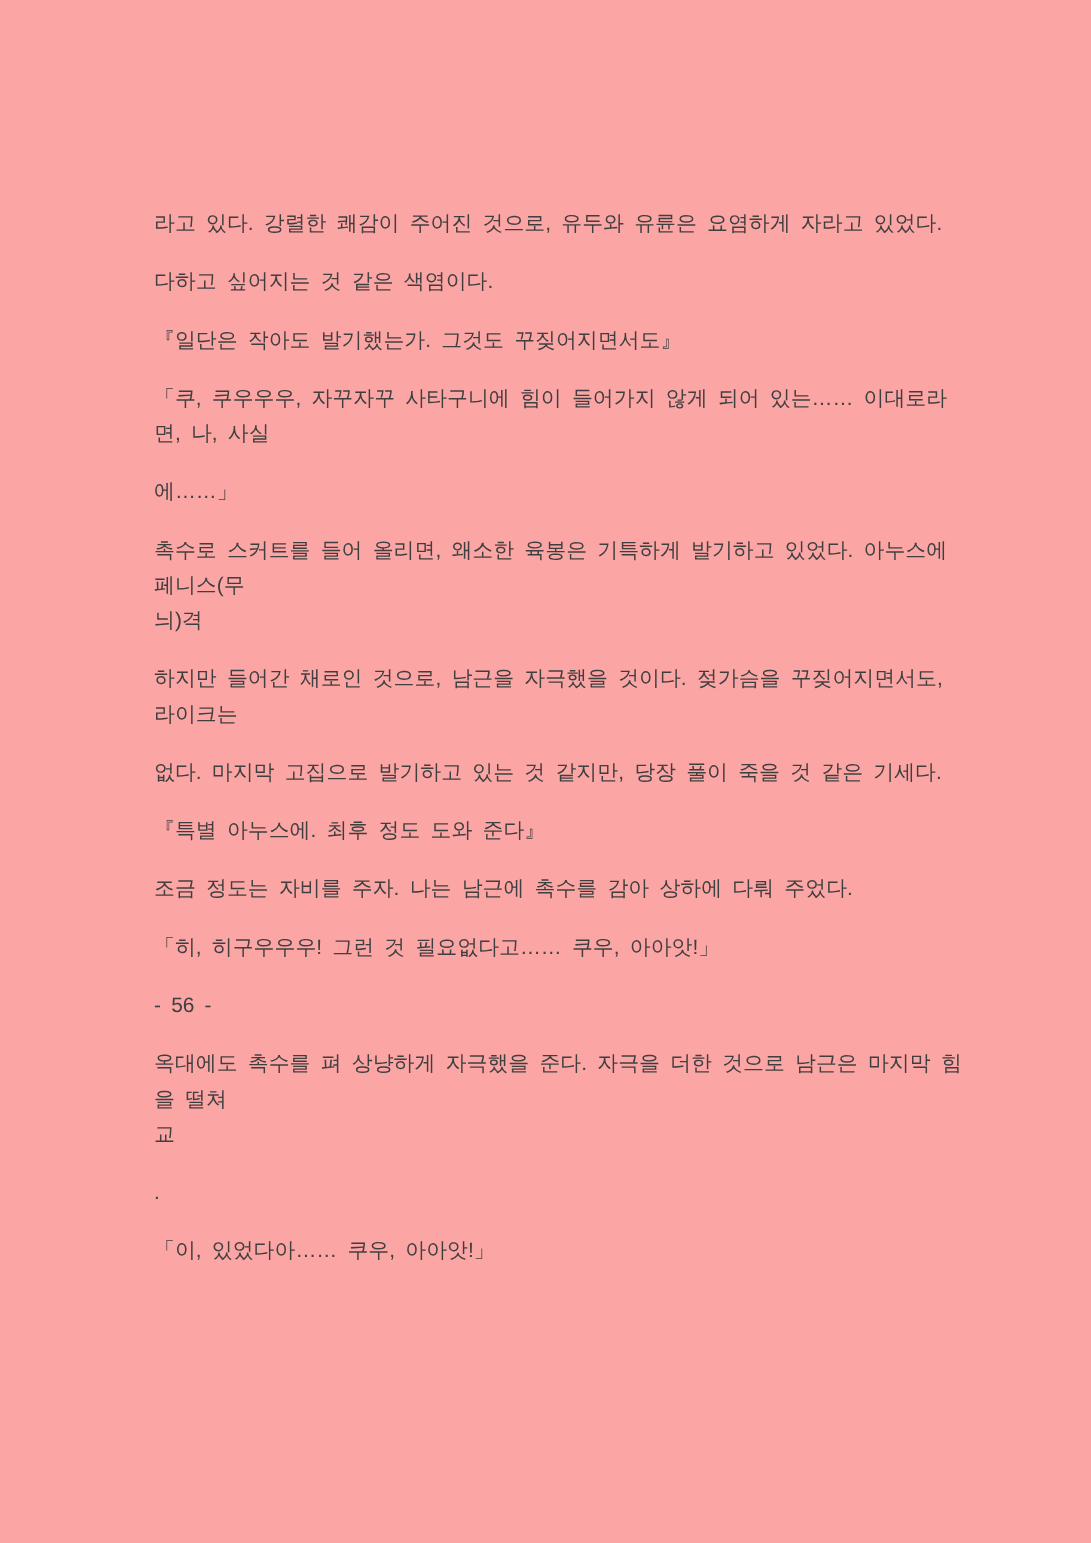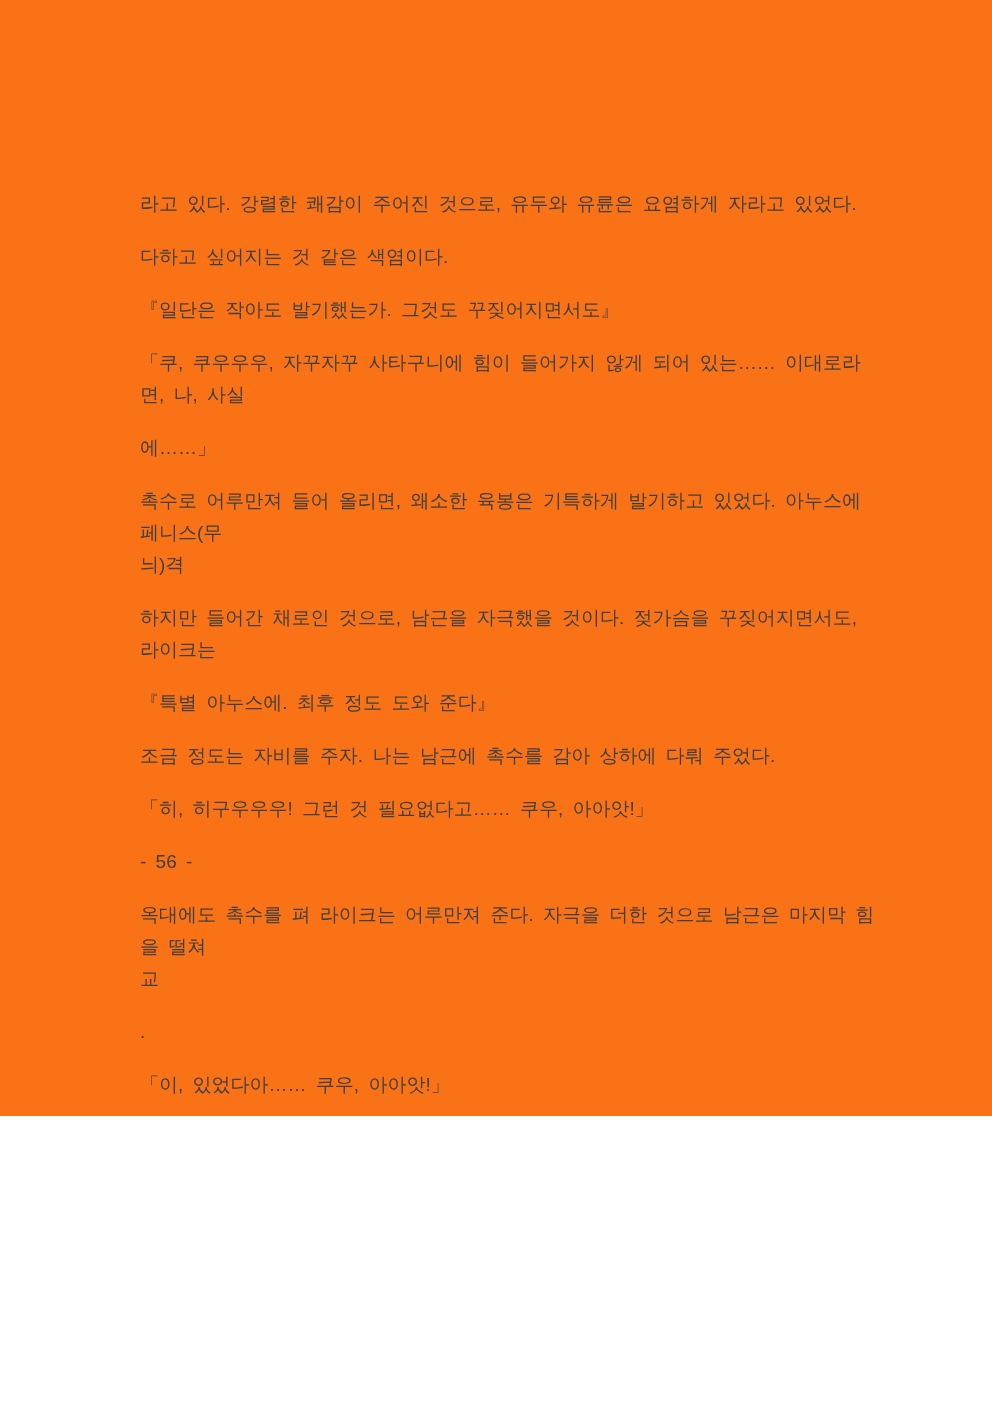--- a/index.html
+++ b/index.html
@@ -3,22 +3,22 @@
 <meta charset="utf-8">
 <style>
   html, body {
     margin: 0;
     padding: 0;
     background: #ffffff;
   }
   .page {
     position: relative;
     width: 992px;
-    height: 1116px;
-    background: #f97316;
+    height: 1403px;
+    background: #fca5a5;
     overflow: hidden;
     font-family: "Liberation Sans", "DejaVu Sans", sans-serif;
   }
   .text-column {
     position: absolute;
     left: 140px;
     top: 188px;
     width: 736px;
     color: #3f3f3f;
     font-size: 19px;
@@ -34,25 +34,26 @@
 </head>
 <body>
 
 <div class="page">
   <div class="text-column" id="text-column">
       <p>라고 있다. 강렬한 쾌감이 주어진 것으로, 유두와 유륜은 요염하게 자라고 있었다.</p>
       <p>다하고 싶어지는 것 같은 색염이다.</p>
       <p>『일단은 작아도 발기했는가. 그것도 꾸짖어지면서도』</p>
       <p>「쿠, 쿠우우우, 자꾸자꾸 사타구니에 힘이 들어가지 않게 되어 있는…… 이대로라면, 나, 사실</p>
       <p>에……」</p>
-      <p>촉수로 어루만져 들어 올리면, 왜소한 육봉은 기특하게 발기하고 있었다. 아누스에 페니스(무
+      <p>촉수로 스커트를 들어 올리면, 왜소한 육봉은 기특하게 발기하고 있었다. 아누스에 페니스(무
 늬)격</p>
       <p>하지만 들어간 채로인 것으로, 남근을 자극했을 것이다. 젖가슴을 꾸짖어지면서도, 라이크는</p>
+      <p>없다. 마지막 고집으로 발기하고 있는 것 같지만, 당장 풀이 죽을 것 같은 기세다.</p>
       <p>『특별 아누스에. 최후 정도 도와 준다』</p>
       <p>조금 정도는 자비를 주자. 나는 남근에 촉수를 감아 상하에 다뤄 주었다.</p>
       <p>「히, 히구우우우! 그런 것 필요없다고…… 쿠우, 아아앗!」</p>
       <p>- 56 -</p>
-      <p>옥대에도 촉수를 펴 라이크는 어루만져 준다. 자극을 더한 것으로 남근은 마지막 힘을 떨쳐
+      <p>옥대에도 촉수를 펴 상냥하게 자극했을 준다. 자극을 더한 것으로 남근은 마지막 힘을 떨쳐
 교</p>
       <p>.</p>
       <p>「이, 있었다아…… 쿠우, 아아앗!」</p>
     </div>
 </div>
 
 </body></html>

